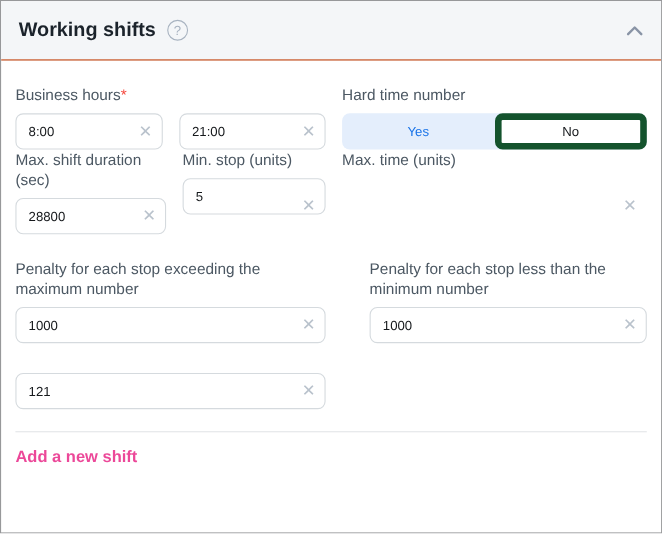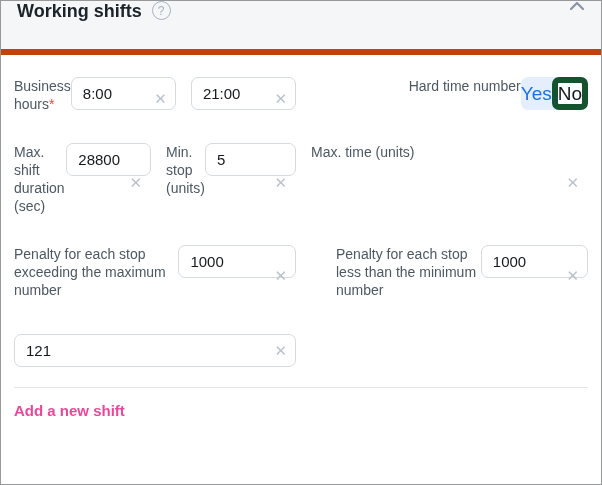--- a/index.html
+++ b/index.html
@@ -8,87 +8,87 @@
 
   .card {
     width: 602px; height: 485px;
     border: 1px solid #97989a;
     background: #ffffff;
     overflow: hidden;
   }
 
   
   .card-header {
-    display: flex; align-items: flex-start;
+    display: flex; align-items: center;
     height: 54px;
     padding: 0 16px;
     background: #f4f6f8;
-    border-bottom: 6px solid #c2410c;
+    border-bottom: 1px solid #c2410c;
   }
   .card-title {
     font-size: 18px; font-weight: 700; color: #1b232b;
   }
   .help-icon {
     margin-left: 10px;
     width: 19px; height: 19px;
     border: 1.5px solid #a8b3c0; border-radius: 50%;
     color: #a8b3c0; font-size: 12px; font-weight: 400;
     display: flex; align-items: center; justify-content: center;
     cursor: pointer; flex: 0 0 auto;
   }
   .collapse-btn { margin-left: auto; display: flex; align-items: center; cursor: pointer; }
 
   
   .card-body { padding: 0 13px; }
   .row { display: flex; gap: 15px; align-items: stretch; }
   .row-1 { margin-top: 22px; }
-  .row-2 { margin-top: 22px; }
+  .row-2 { }
   .row-3 { margin-top: 22px; gap: 40px; }
   .row-4 { margin-top: 27px; }
 
-  .field { display: flex; flex-direction: row; justify-content: flex-end; }
+  .field { display: flex; flex-direction: column; justify-content: flex-end; }
   .w-282 { width: 282px; flex: 0 0 282px; }
   .w-137 { width: 137px; flex: 0 0 137px; }
   .w-130 { width: 130px; flex: 0 0 130px; }
   .grow  { flex: 1 1 auto; }
 
   .field-label {
     font-size: 14px; line-height: 18px; color: #4c5863;
     margin-bottom: 8px;
   }
   .req { color: #f5473d; }
 
   .inputs-pair { display: flex; gap: 15px; }
 
   .input-wrap { position: relative; flex: 1 1 auto; }
   .input-wrap input {
     width: 100%; height: 33px;
     border: 1px solid #d5dade; border-radius: 7px;
     padding: 0 30px 0 11px;
     font-family: "Liberation Sans", sans-serif;
-    font-size: 15px; color: #16191c;
+    font-size: 12px; color: #16191c;
     background: #fff; outline: none;
   }
   .clear-x {
     position: absolute; right: 9px; top: 50%;
     transform: translateY(-52%);
     color: #b9c2cc; font-size: 15px; line-height: 1;
     cursor: pointer; user-select: none;
   }
 
   
   .toggle {
     display: flex; height: 33px;
     border-radius: 7px;
     background: #e4eefc;
   }
   .toggle-opt {
     flex: 1 1 50%;
     display: flex; align-items: center; justify-content: center;
-    font-size: 19px; cursor: pointer;
+    font-size: 12px; cursor: pointer;
   }
   .toggle-opt.selected { color: #1973e8; background: transparent; }
   .toggle-opt.unselected {
     background: #ffffff; color: #16191c;
     border: 6px solid #14532d; border-radius: 7px;
   }
 
   .divider { height: 1px; background: #e3e5e8; margin-top: 20px; }
 
   .add-link {

